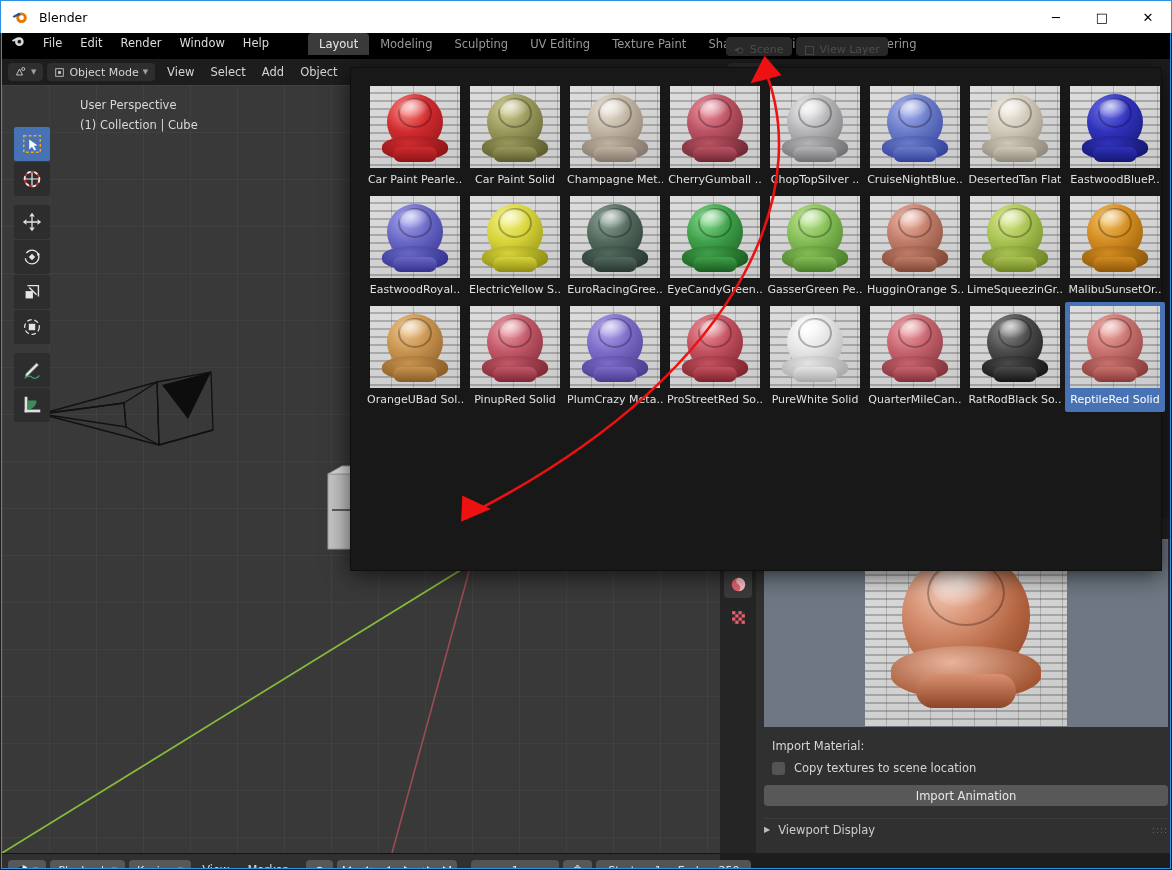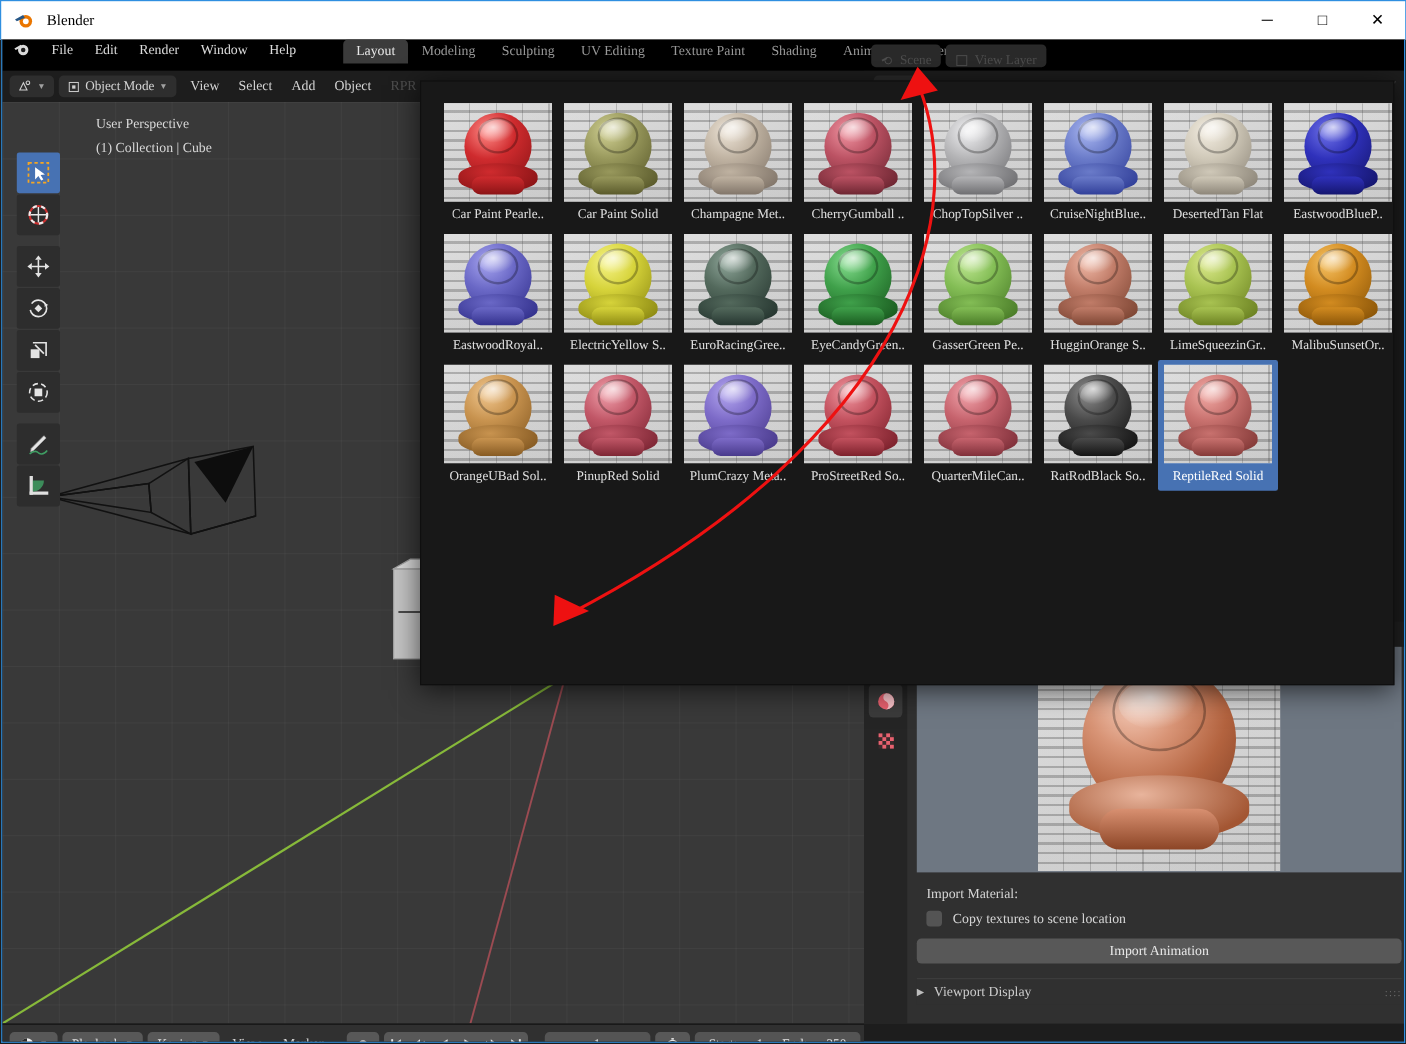--- a/index.html
+++ b/index.html
@@ -2,21 +2,21 @@
 <html><head>
 <meta charset="utf-8">
 <style>
   * { box-sizing: border-box; margin: 0; padding: 0; }
   html, body {
     width: 1172px; height: 870px;
     background: #1d1d1d;
     font-family: "DejaVu Sans", "Liberation Sans", sans-serif;
     overflow: hidden;
   }
-  #app { position: relative; width: 1172px; height: 787px; font-family: Liberation Serif, serif; }
+  #app { position: relative; width: 1172px; height: 787px; }
 
   
   .titlebar {
     position: absolute; left: 0; top: 0; width: 1172px; height: 33px;
     background: #ffffff; border: 1px solid #2f8fe0; border-bottom: none;
     display: flex; align-items: center;
   }
   .tb-logo { margin-left: 10px; width: 18px; height: 18px; display: block; }
   .tb-title { margin-left: 10px; font-size: 12.5px; color: #000; }
   .tb-btns { margin-left: auto; display: flex; height: 100%; }
@@ -812,20 +812,31 @@
               <div class="ring"></div>
               <div class="obj base" style="background: radial-gradient(at 40% 30%, rgb(194, 81, 94), rgb(125, 33, 44) 80%);"></div>
               <div class="obj foot" style="background: linear-gradient(rgb(194, 81, 94), rgb(125, 33, 44));"></div>
               <div class="gloss"></div>
             </div>
             <div class="mat-name">ProStreetRed So..</div>
           </div>
         <div class="mat-cell">
             <div class="mat-thumb">
               <div class="plate"></div>
+              <div class="obj ball" style="background: radial-gradient(circle at 34% 28%, rgb(255, 255, 255) 0%, rgb(228, 228, 228) 42%, rgb(168, 168, 168) 100%);"></div>
+              <div class="ring"></div>
+              <div class="obj base" style="background: radial-gradient(at 40% 30%, rgb(228, 228, 228), rgb(168, 168, 168) 80%);"></div>
+              <div class="obj foot" style="background: linear-gradient(rgb(228, 228, 228), rgb(168, 168, 168));"></div>
+              <div class="gloss"></div>
+            </div>
+            <div class="mat-name">PureWhite Solid</div>
+          </div>
+        <div class="mat-cell">
+            <div class="mat-thumb">
+              <div class="plate"></div>
               <div class="obj ball" style="background: radial-gradient(circle at 34% 28%, rgb(242, 165, 172) 0%, rgb(198, 99, 109) 42%, rgb(128, 48, 58) 100%);"></div>
               <div class="ring"></div>
               <div class="obj base" style="background: radial-gradient(at 40% 30%, rgb(198, 99, 109), rgb(128, 48, 58) 80%);"></div>
               <div class="obj foot" style="background: linear-gradient(rgb(198, 99, 109), rgb(128, 48, 58));"></div>
               <div class="gloss"></div>
             </div>
             <div class="mat-name">QuarterMileCan..</div>
           </div>
         <div class="mat-cell">
             <div class="mat-thumb">

